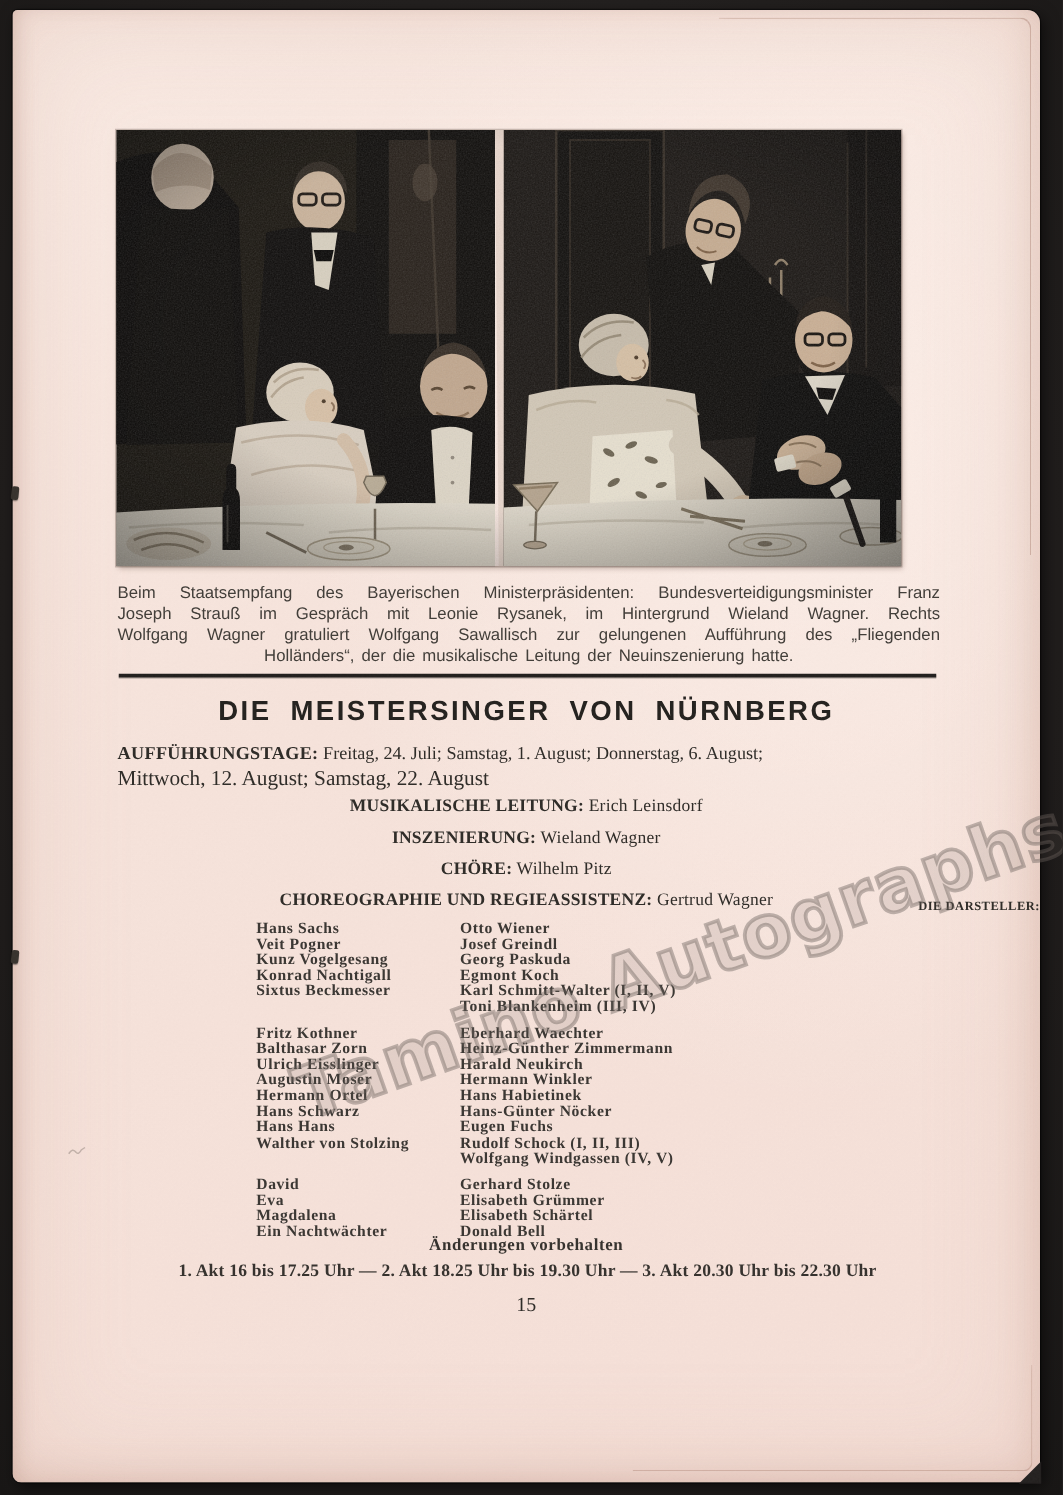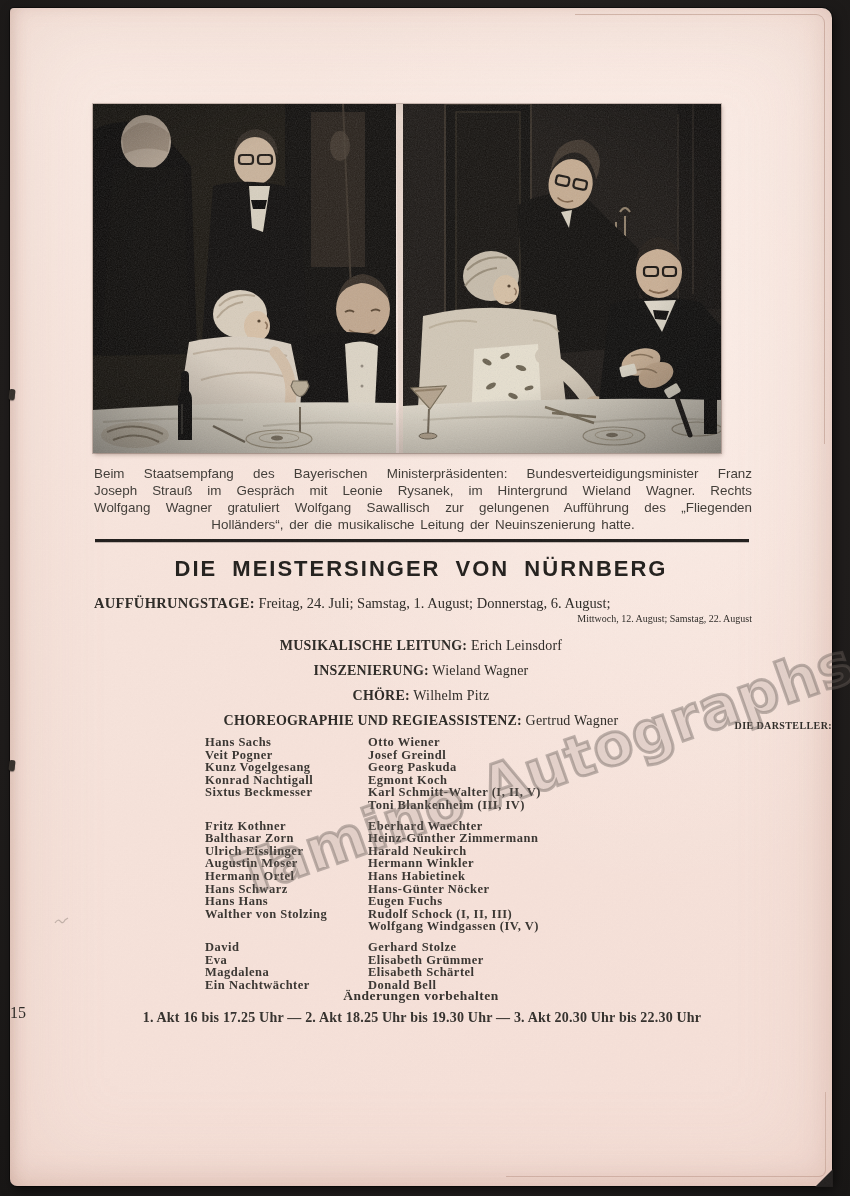--- a/index.html
+++ b/index.html
@@ -47,43 +47,43 @@
   .rule{position:absolute;left:85px;top:531px;width:654px;height:3px;background:var(--rule);
         box-shadow:0 1px 0 rgba(34,31,29,.25);}
 
   .title{position:absolute;left:0;top:548px;width:822px;text-align:center;
         font-family:"Liberation Sans","DejaVu Sans",sans-serif;font-weight:700;
         font-size:22px;letter-spacing:2px;word-spacing:7px;color:#24211e;}
 
   .dates{position:absolute;left:84px;top:586px;width:658px;
         font-size:14.5px;line-height:18px;color:#2e2b27;}
   .dates .lbl{font-weight:700;letter-spacing:.3px;}
-  .dates2{position:absolute;left:84px;top:605px;width:658px;text-align:right;
-        font-size:10px;color:#2e2b27;}
+  .dates2{position:absolute;left:84px;top:605px;width:658px;text-align:left;
+        font-size:17px;color:#2e2b27;}
 
   .credits{position:absolute;left:0;top:629px;width:822px;display:flex;
         flex-direction:column;gap:8px;align-items:center;}
   .credit-line{font-size:14px;line-height:17px;color:#2e2b27;letter-spacing:.2px;}
   .credit-line .credit-label{font-weight:700;}
 
   .cast-heading{position:absolute;left:0;top:712px;width:822px;text-align:right;
         font-size:10px;font-weight:700;letter-spacing:.4px;color:#2e2b27;}
 
   .cast-list{position:absolute;left:195px;top:728px;width:480px;}
   .cast-group{margin-bottom:8px;}
   .cast-row{display:flex;font-size:12.5px;line-height:12.6px;font-weight:700;
         letter-spacing:.5px;color:#3a3632;}
   .cast-role{width:163px;flex:0 0 163px;}
   .cast-performer{flex:1;}
 
   .changes-note{position:absolute;left:0;top:980px;width:822px;text-align:center;
         font-size:13.5px;font-weight:700;letter-spacing:.5px;color:#35312d;}
   .act-times{position:absolute;left:82px;top:1002px;width:660px;text-align:center;
         font-size:14px;font-weight:700;letter-spacing:.2px;color:#35312d;}
-  .page-number{position:absolute;left:0;top:996px;width:822px;text-align:left;
+  .page-number{position:absolute;left:0;top:1028px;width:822px;text-align:center;
         font-size:16px;color:#2e2b27;}
 
   .watermark{position:absolute;left:212px;top:742px;width:560px;text-align:center;
         font-family:"DejaVu Sans","Liberation Sans",sans-serif;font-weight:700;
         font-size:58px;letter-spacing:1px;transform:rotate(-19.5deg);transform-origin:50% 50%;
         color:rgba(110,101,94,.14);-webkit-text-stroke:3px rgba(104,96,90,.42);
         pointer-events:none;white-space:nowrap;}
 </style>
 </head>
 <body>

